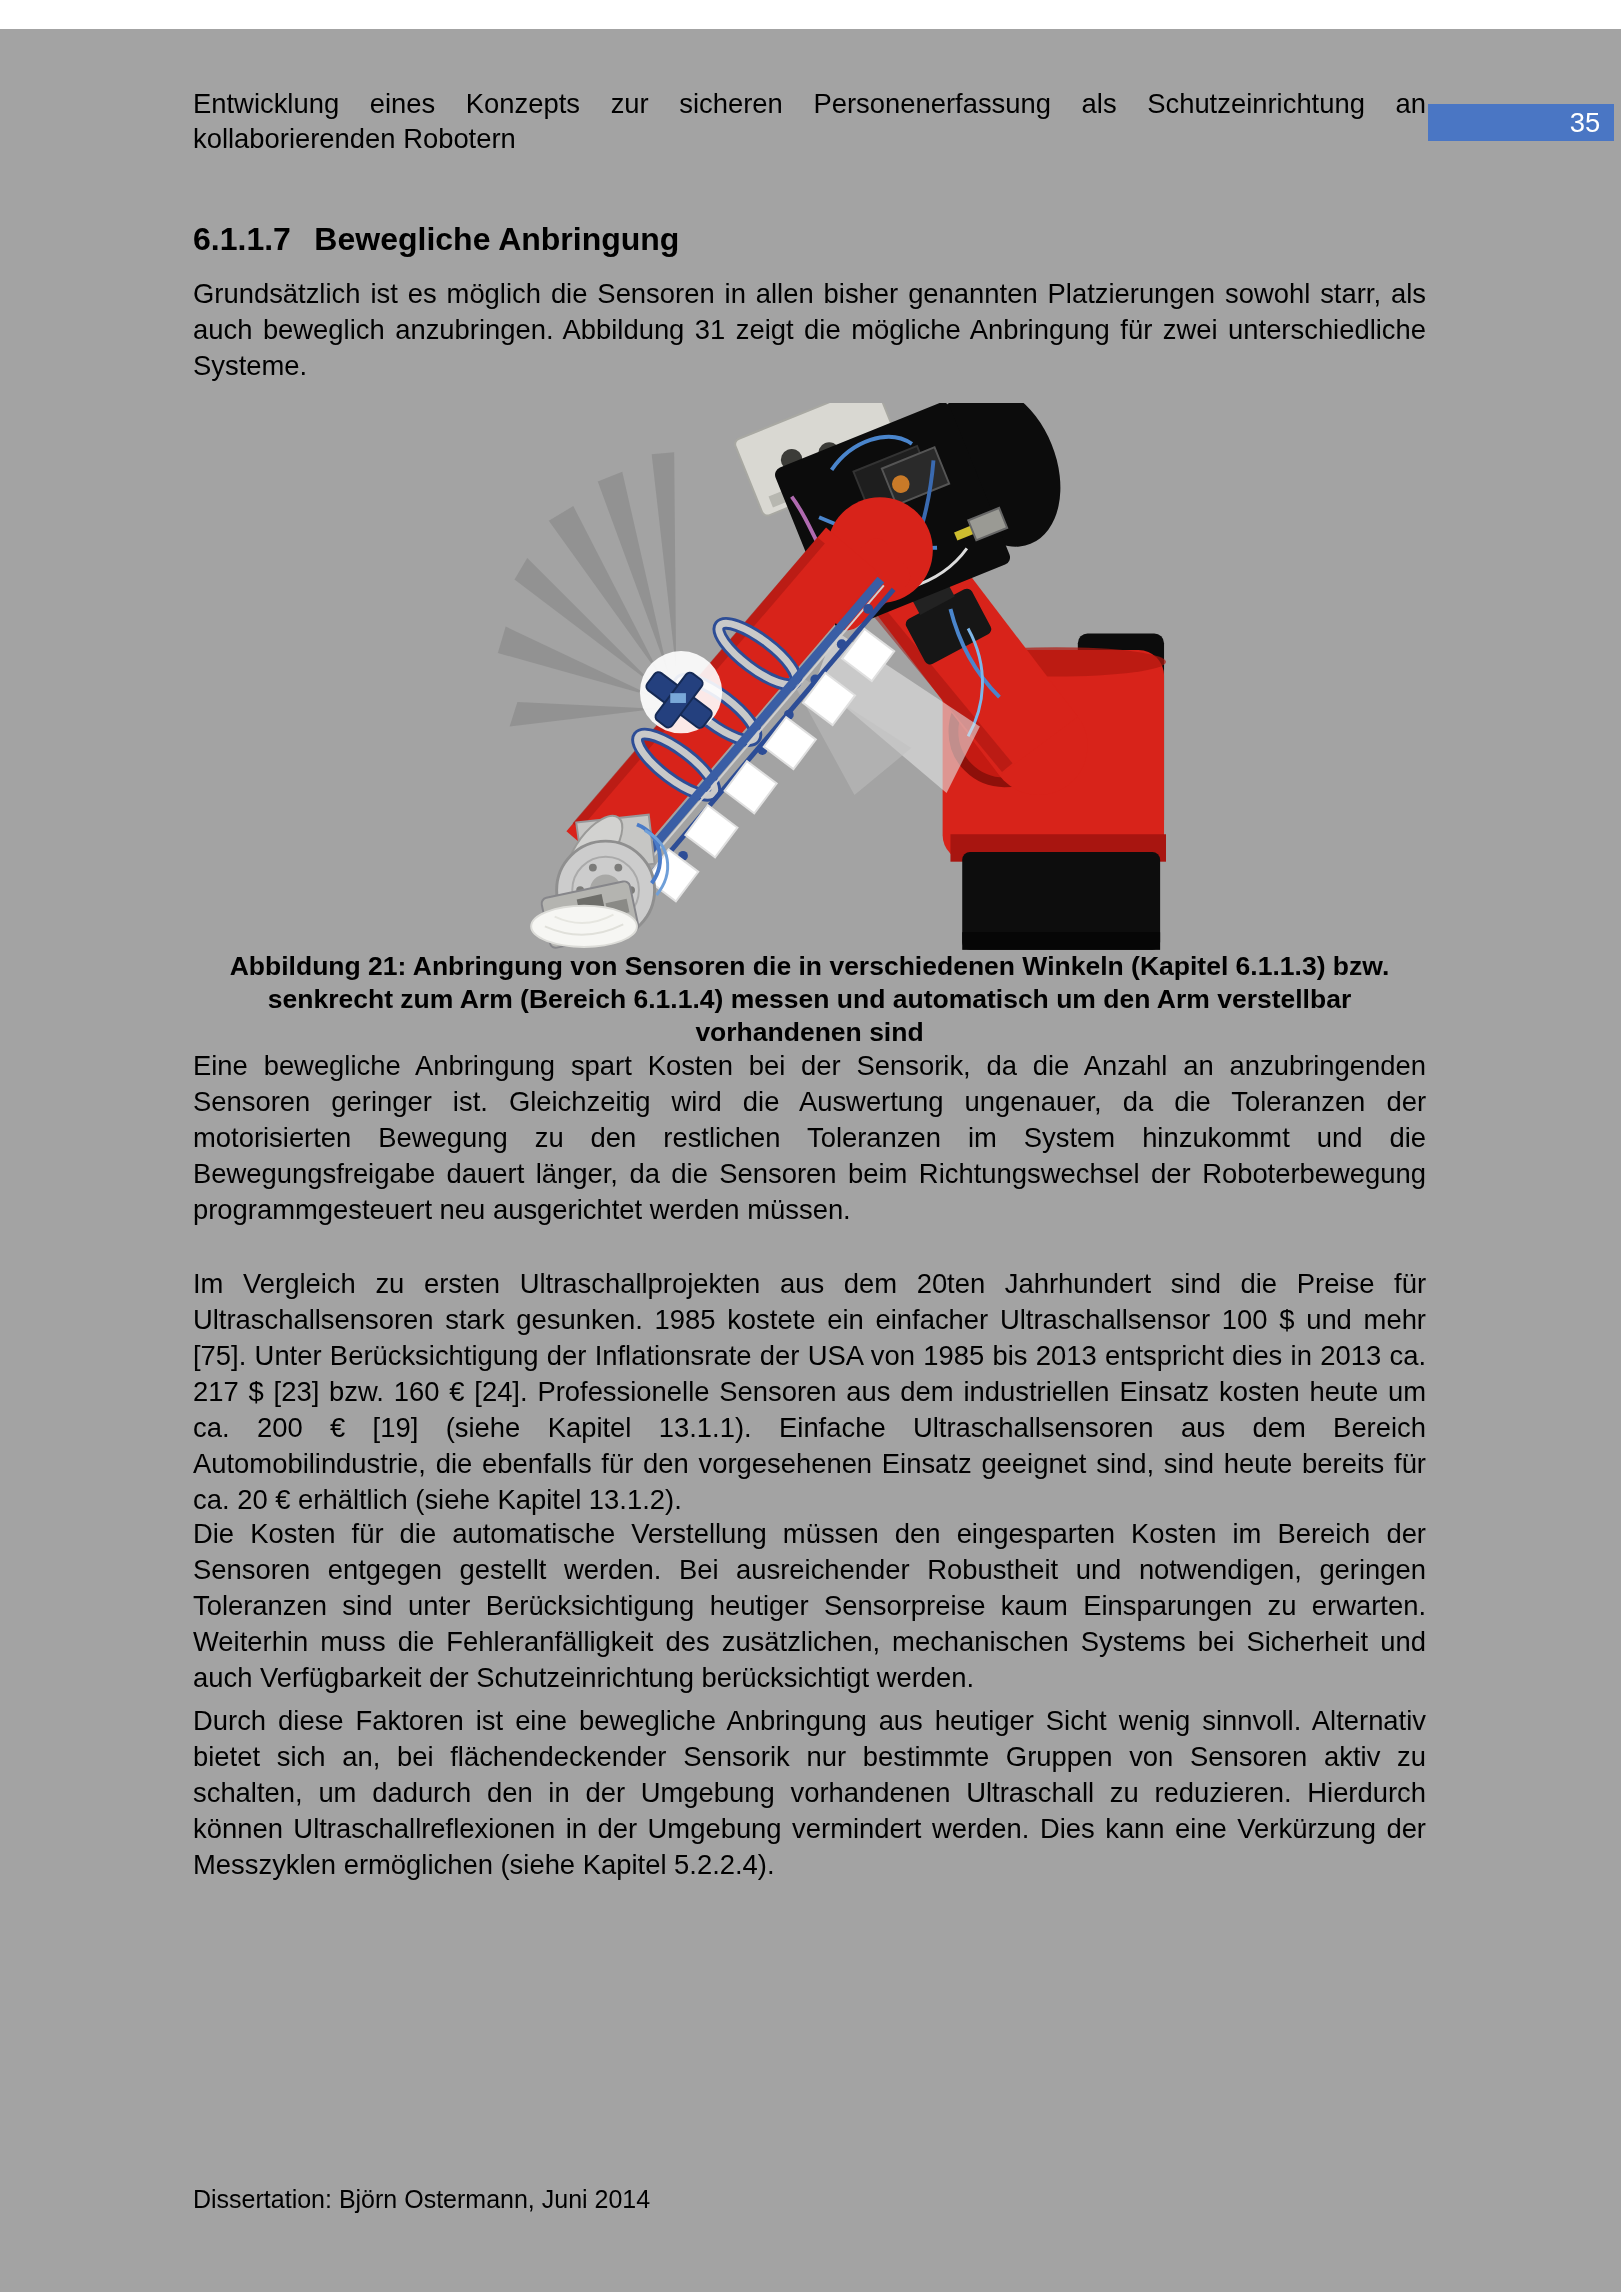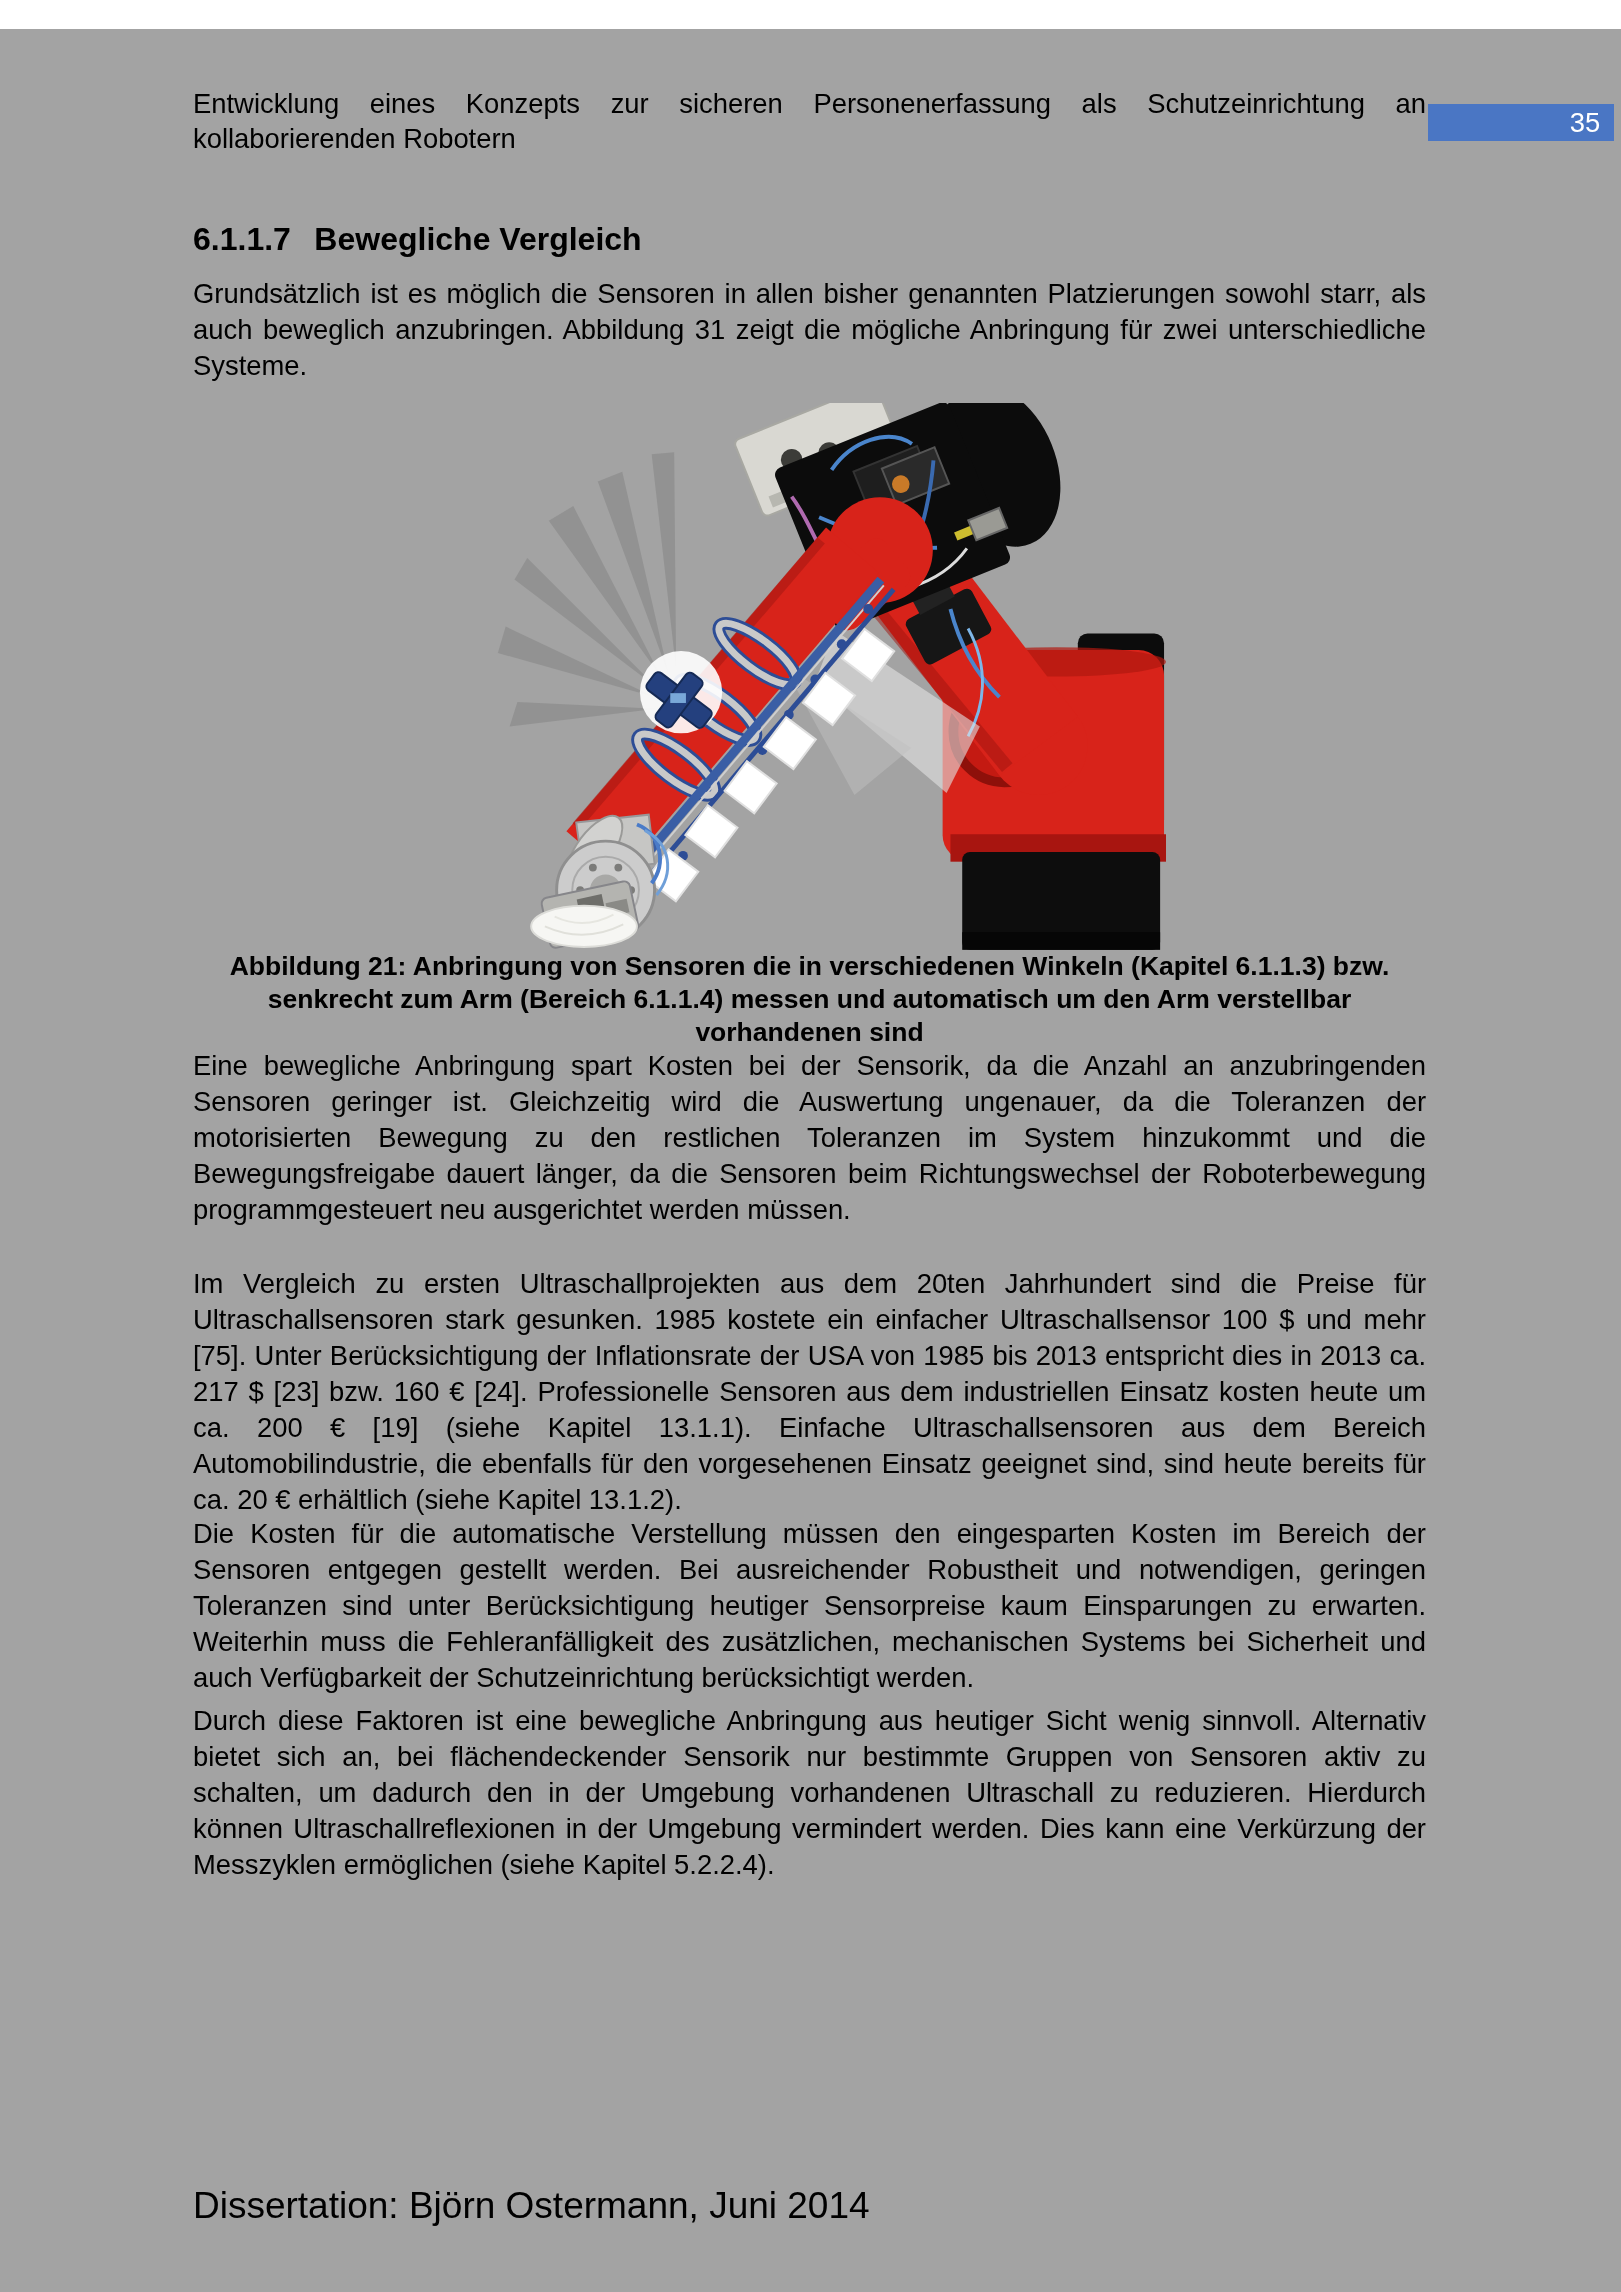--- a/index.html
+++ b/index.html
@@ -48,41 +48,41 @@
     white-space:nowrap;
   }
   .section-heading .sec-title{margin-left:23.5px;}
   .caption{
     font-size:26.5px;font-weight:bold;
     line-height:33px;
     text-align:center;
   }
   .footer-text{
     left:193px;top:2156px;
-    font-size:37px;
+    font-size:25px;
   }
   .figure-wrap{left:490px;top:374px;width:676px;height:549px;}
   svg .red{fill:var(--robot-red);}
   svg .blk{fill:#0c0c0c;}
   svg .silver{fill:#cccccc;stroke:#8f8f8f;}
   svg .ray{fill:#8f8f8f;opacity:.88;}
 </style>
 </head>
 <body>
 
 <div class="page">
 
   <div class="abs col header-text" style="top:57px;">Entwicklung eines Konzepts zur sicheren Personenerfassung als Schutzeinrichtung an kollaborierenden Robotern</div>
 
   <div class="abs page-number-box">
     <span>35</span>
   </div>
 
   <div class="abs section-heading">
-    <span class="sec-num">6.1.1.7</span><span class="sec-title">Bewegliche Vergleich</span>
+    <span class="sec-num">6.1.1.7</span><span class="sec-title">Bewegliche Anbringung</span>
   </div>
 
   <div class="abs col body-text" style="top:247px;">Grundsätzlich ist es möglich die Sensoren in allen bisher genannten Platzierungen sowohl starr, als auch beweglich anzubringen. Abbildung 31 zeigt die mögliche Anbringung für zwei unterschiedliche Systeme.</div>
 
   <div class="abs figure-wrap">
     <svg width="676" height="549" viewBox="0 0 690 560">
 
       <g>
         <polygon class="ray" points="175,280 60,120 85,105"></polygon>
         <polygon class="ray" points="182,276 110,80 135,70"></polygon>

